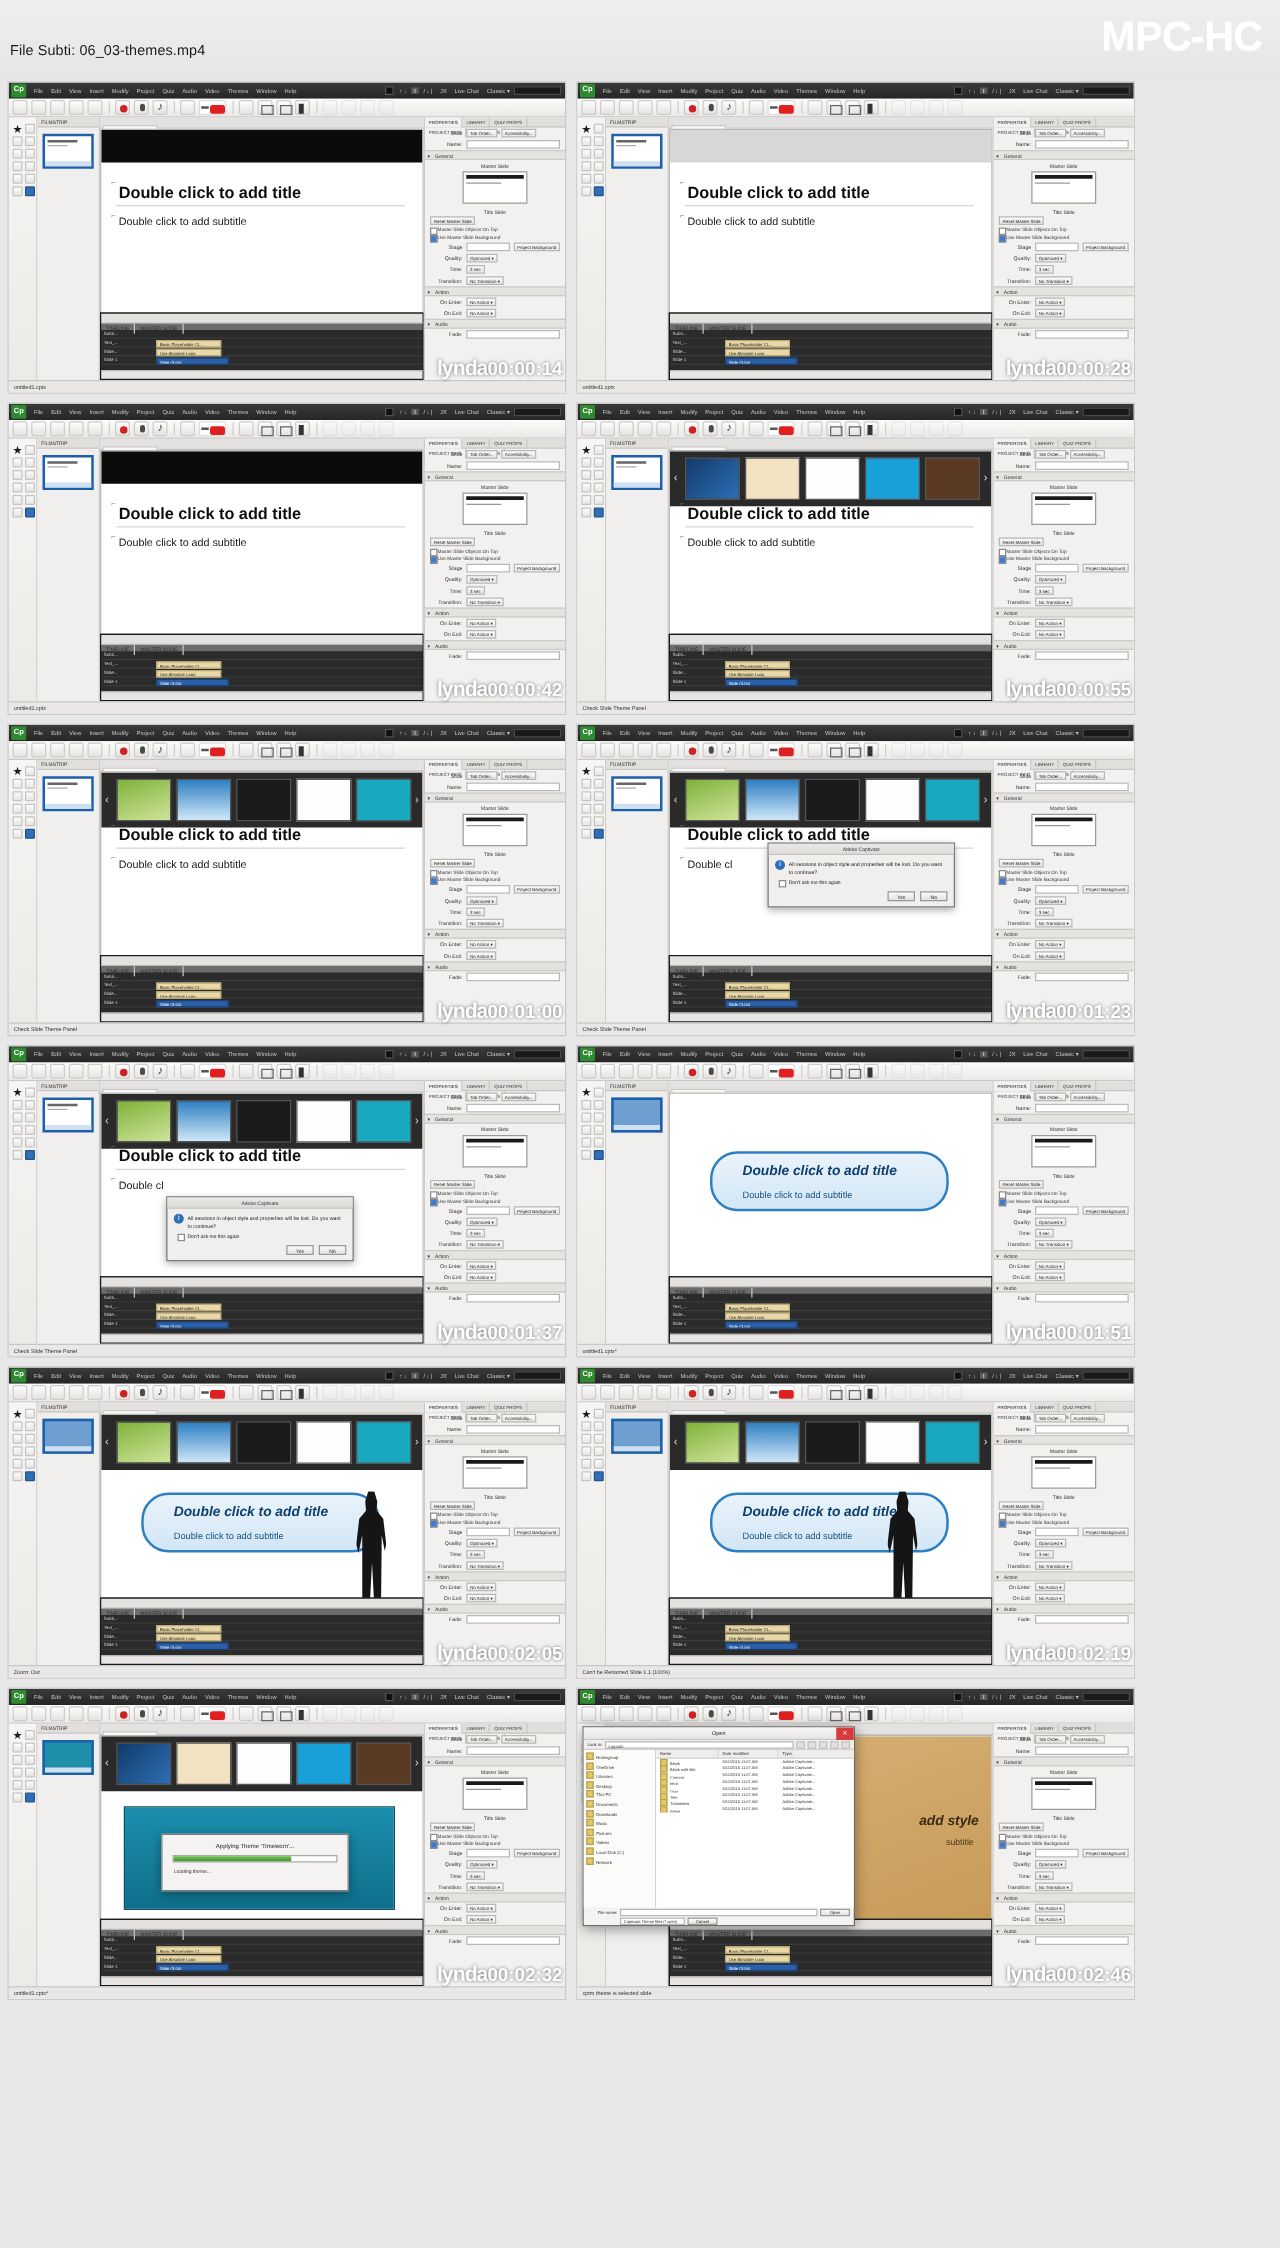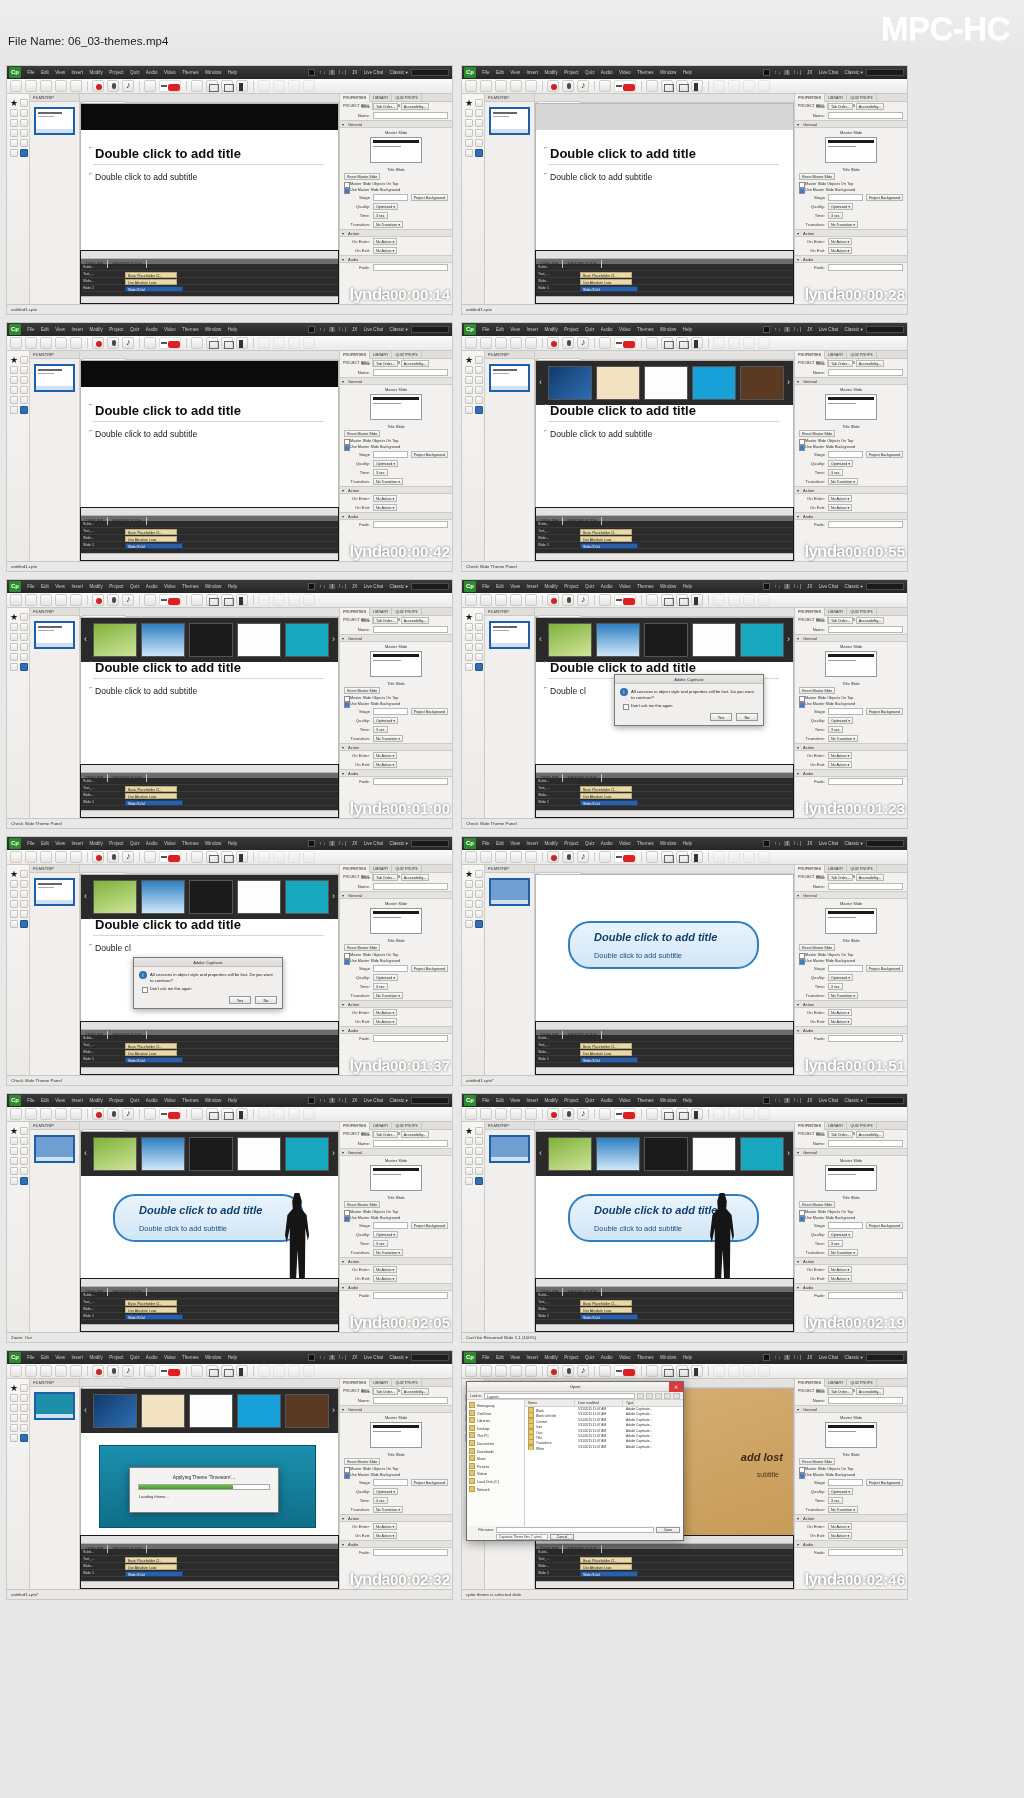--- a/index.html
+++ b/index.html
@@ -289,21 +289,21 @@
     text-shadow:0 0 3px rgba(0,0,0,.55);
     white-space:nowrap; pointer-events:none;
   }
   .wm .ts { font-size:15px; font-weight:bold; letter-spacing:0; }
 </style>
 </head>
 <body>
 
 <div id="header">
   <div id="fileinfo">
-    <div>File Name: 06_03-themes.mp4</div>
+    <div>File Subti: 06_03-themes.mp4</div>
     <div>File Size: 7,47 MB (7 840 479 bytes)</div>
     <div>Resolution: 1280x720</div>
     <div>Duration: 00:03:00</div>
   </div>
   <div id="mpclogo">MPC-HC</div>
 </div>
 
 <div id="grid">
     <div class="tile">
       <div class="cpwin">
@@ -2342,21 +2342,21 @@
           </div>
         </div>
         <div class="filmstrip">
           <div class="fhdr">FILMSTRIP</div>
           <div class="fslide th-teal">
             <div class="bar"></div>
           </div>
         </div>
         <div class="stage">
           <div style="position: absolute; inset: 0px; background: linear-gradient(160deg, rgb(215, 178, 120), rgb(199, 154, 87));"></div>
-          <div style="position: absolute; right: 10px; top: 62px; font-size: 11px; font-weight: bold; color: rgb(58, 42, 18); font-style: italic;">add lost</div>
+          <div style="position: absolute; right: 10px; top: 62px; font-size: 11px; font-weight: bold; color: rgb(58, 42, 18); font-style: italic;">add style</div>
           <div style="position: absolute; right: 14px; top: 82px; font-size: 7px; color: rgb(74, 53, 24);">subtitle</div>
         </div>
         <div class="timeline">
           <div class="thdr"><span>TIMELINE</span><span>MASTER SLIDE</span></div>
           <div class="ruler"></div>
           <div class="trow">
             <div class="tlbl">Subti...</div>
           </div>
           <div class="trow">
             <div class="tlbl">Text_...</div>

